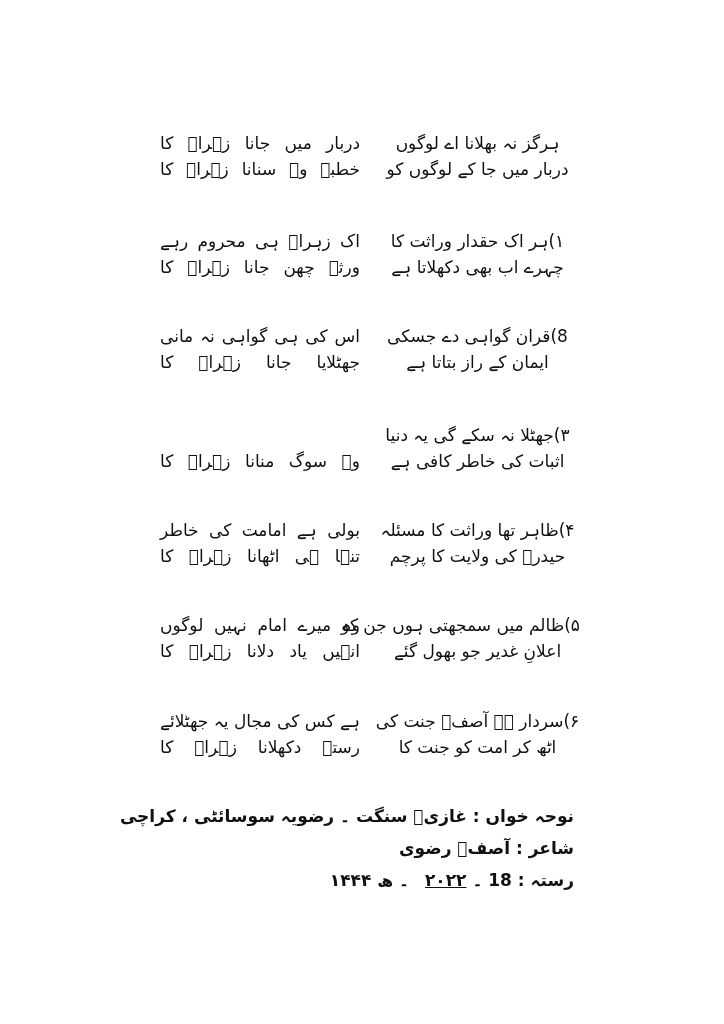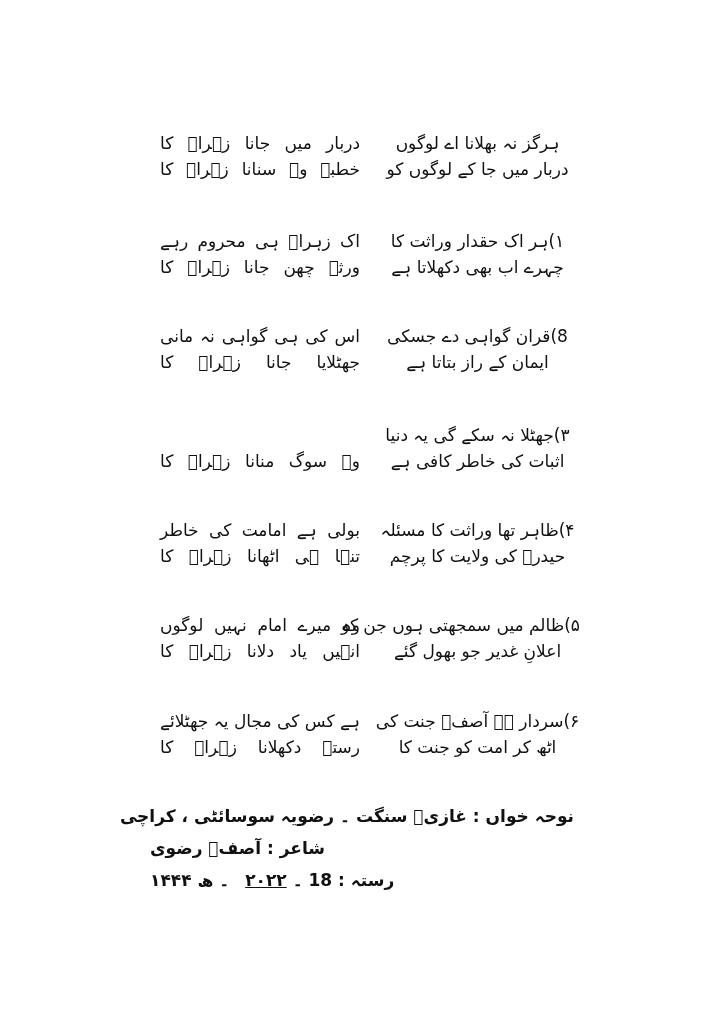--- a/index.html
+++ b/index.html
@@ -42,21 +42,21 @@
       unicode-bidi: embed;
     }
     .hemistich.first { width: 205px; text-align: center; }
     .hemistich.second { width: 200px; text-align: justify; text-align-last: justify; }
     .footer {
       position: absolute;
       left: 150px;
       top: 800px;
       width: 424px;
       direction: rtl;
-      text-align: left;
+      text-align: right;
     }
     .footer .fline {
       font-size: 17px;
       font-weight: bold;
       height: 32px;
       line-height: 32px;
       white-space: nowrap;
     }
     .year-underlined {
       text-decoration: underline;

